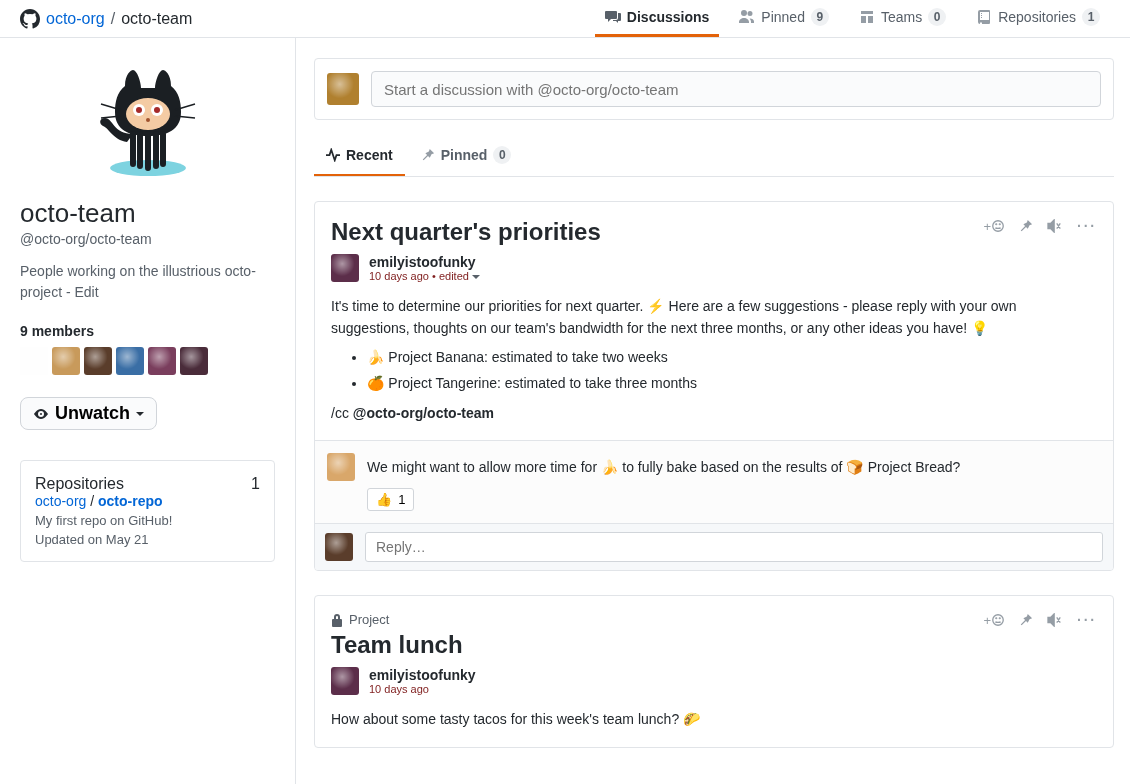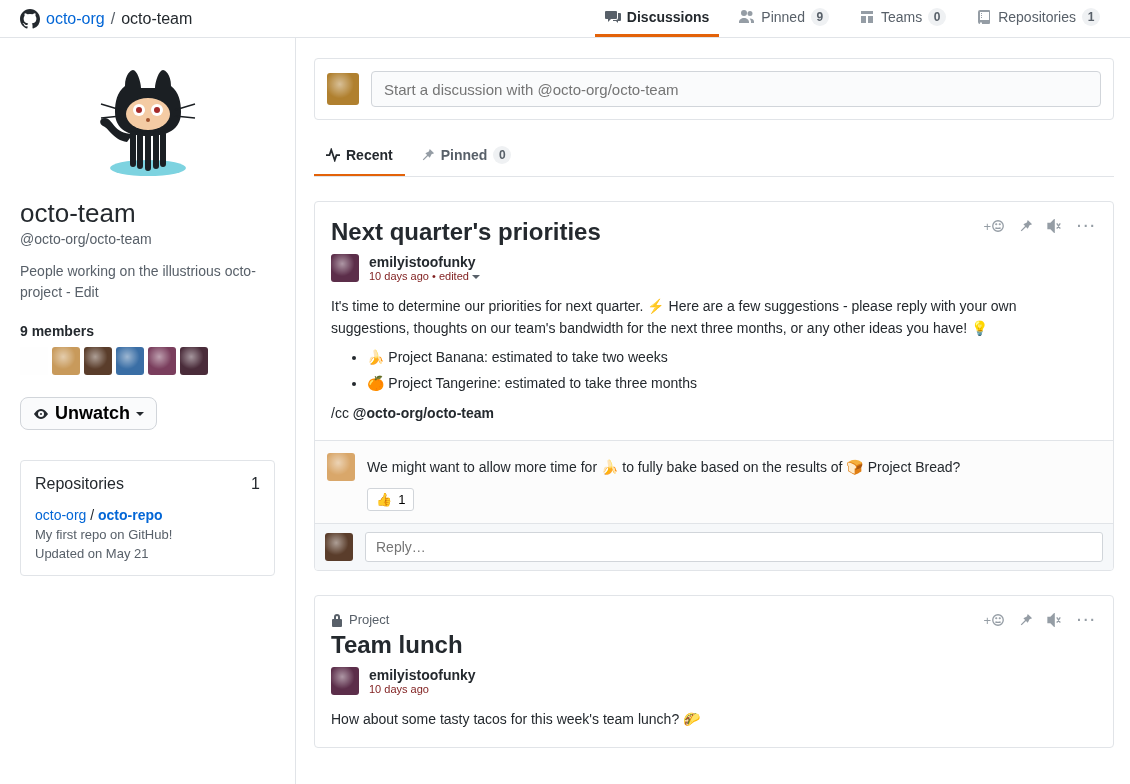--- a/index.html
+++ b/index.html
@@ -58,21 +58,21 @@
     display: inline-flex; align-items: center; gap: 6px;
     padding: 5px 12px; font-size: 18px; font-weight: 600;
     border: 1px solid #d1d5da; border-radius: 8px;
     background: #fafbfc; cursor: pointer;
   }
   .repo-box {
     margin-top: 30px; border: 1px solid #e1e4e8; border-radius: 4px;
     padding: 14px;
   }
   .repo-box-head { display: flex; justify-content: space-between; font-size: 16px; }
-  .repo-item { margin-top: 14px; }
+  .repo-item { }
   .repo-item .path { font-size: 14px; }
   .repo-item .path .org-link { color: #0366d6; }
   .repo-item .path .repo-link { color: #0366d6; font-weight: 600; }
   .repo-item .desc { color: #586069; font-size: 13px; margin-top: 4px; }
 
   .content { flex: 1; padding: 20px 16px 20px 18px; width: 834px; }
   .compose-box {
     border: 1px solid #e1e4e8; border-radius: 4px;
     padding: 12px; display: flex; align-items: center; gap: 12px;
   }

